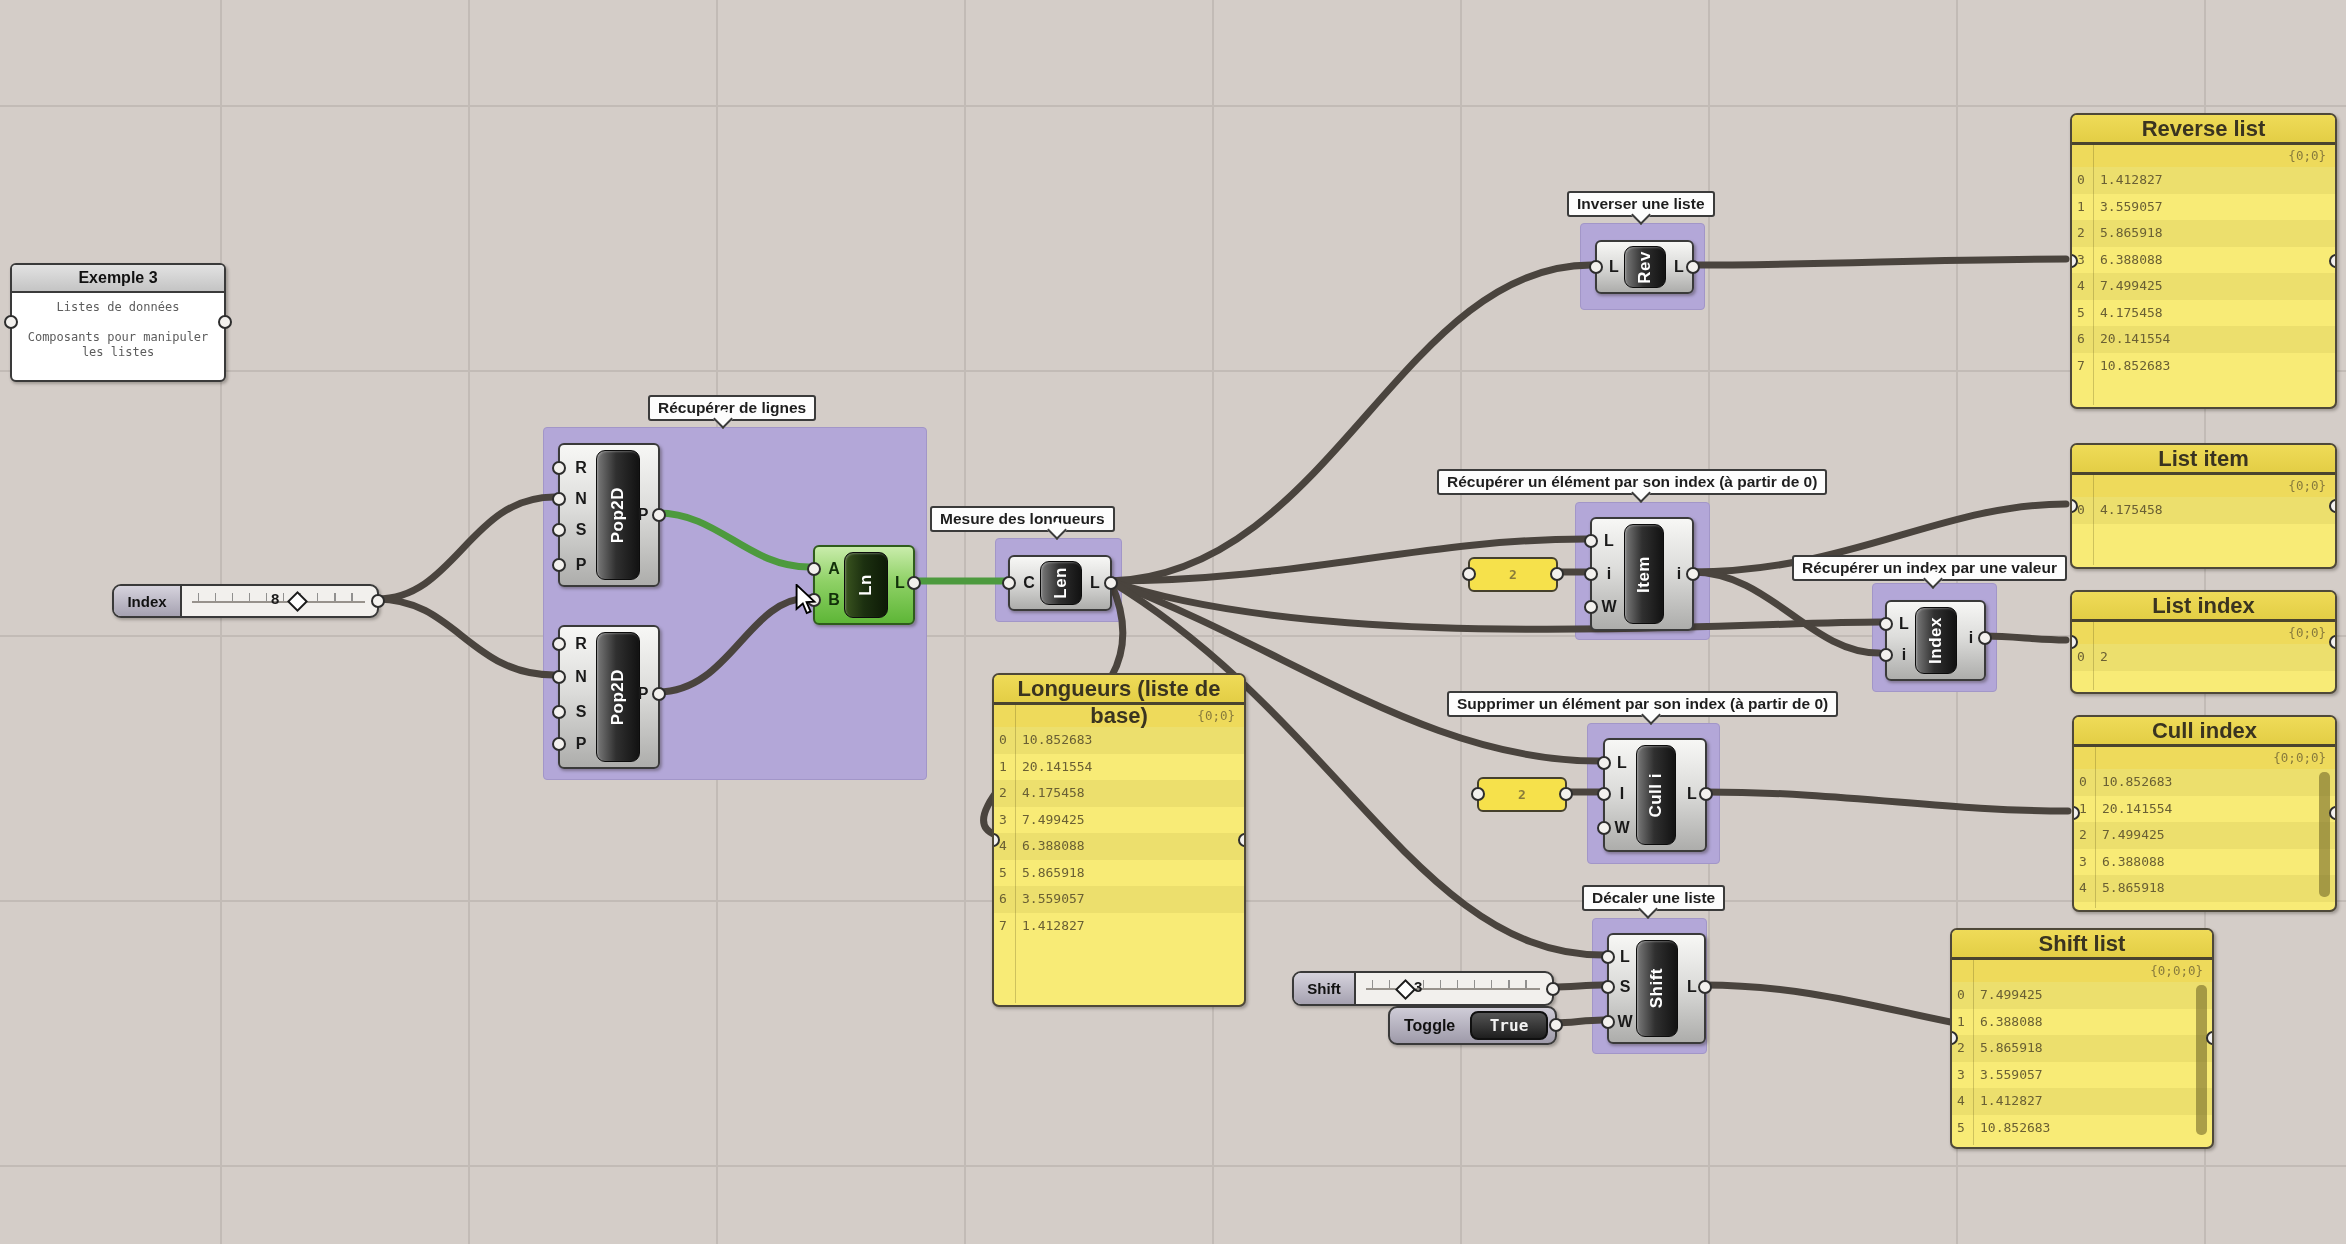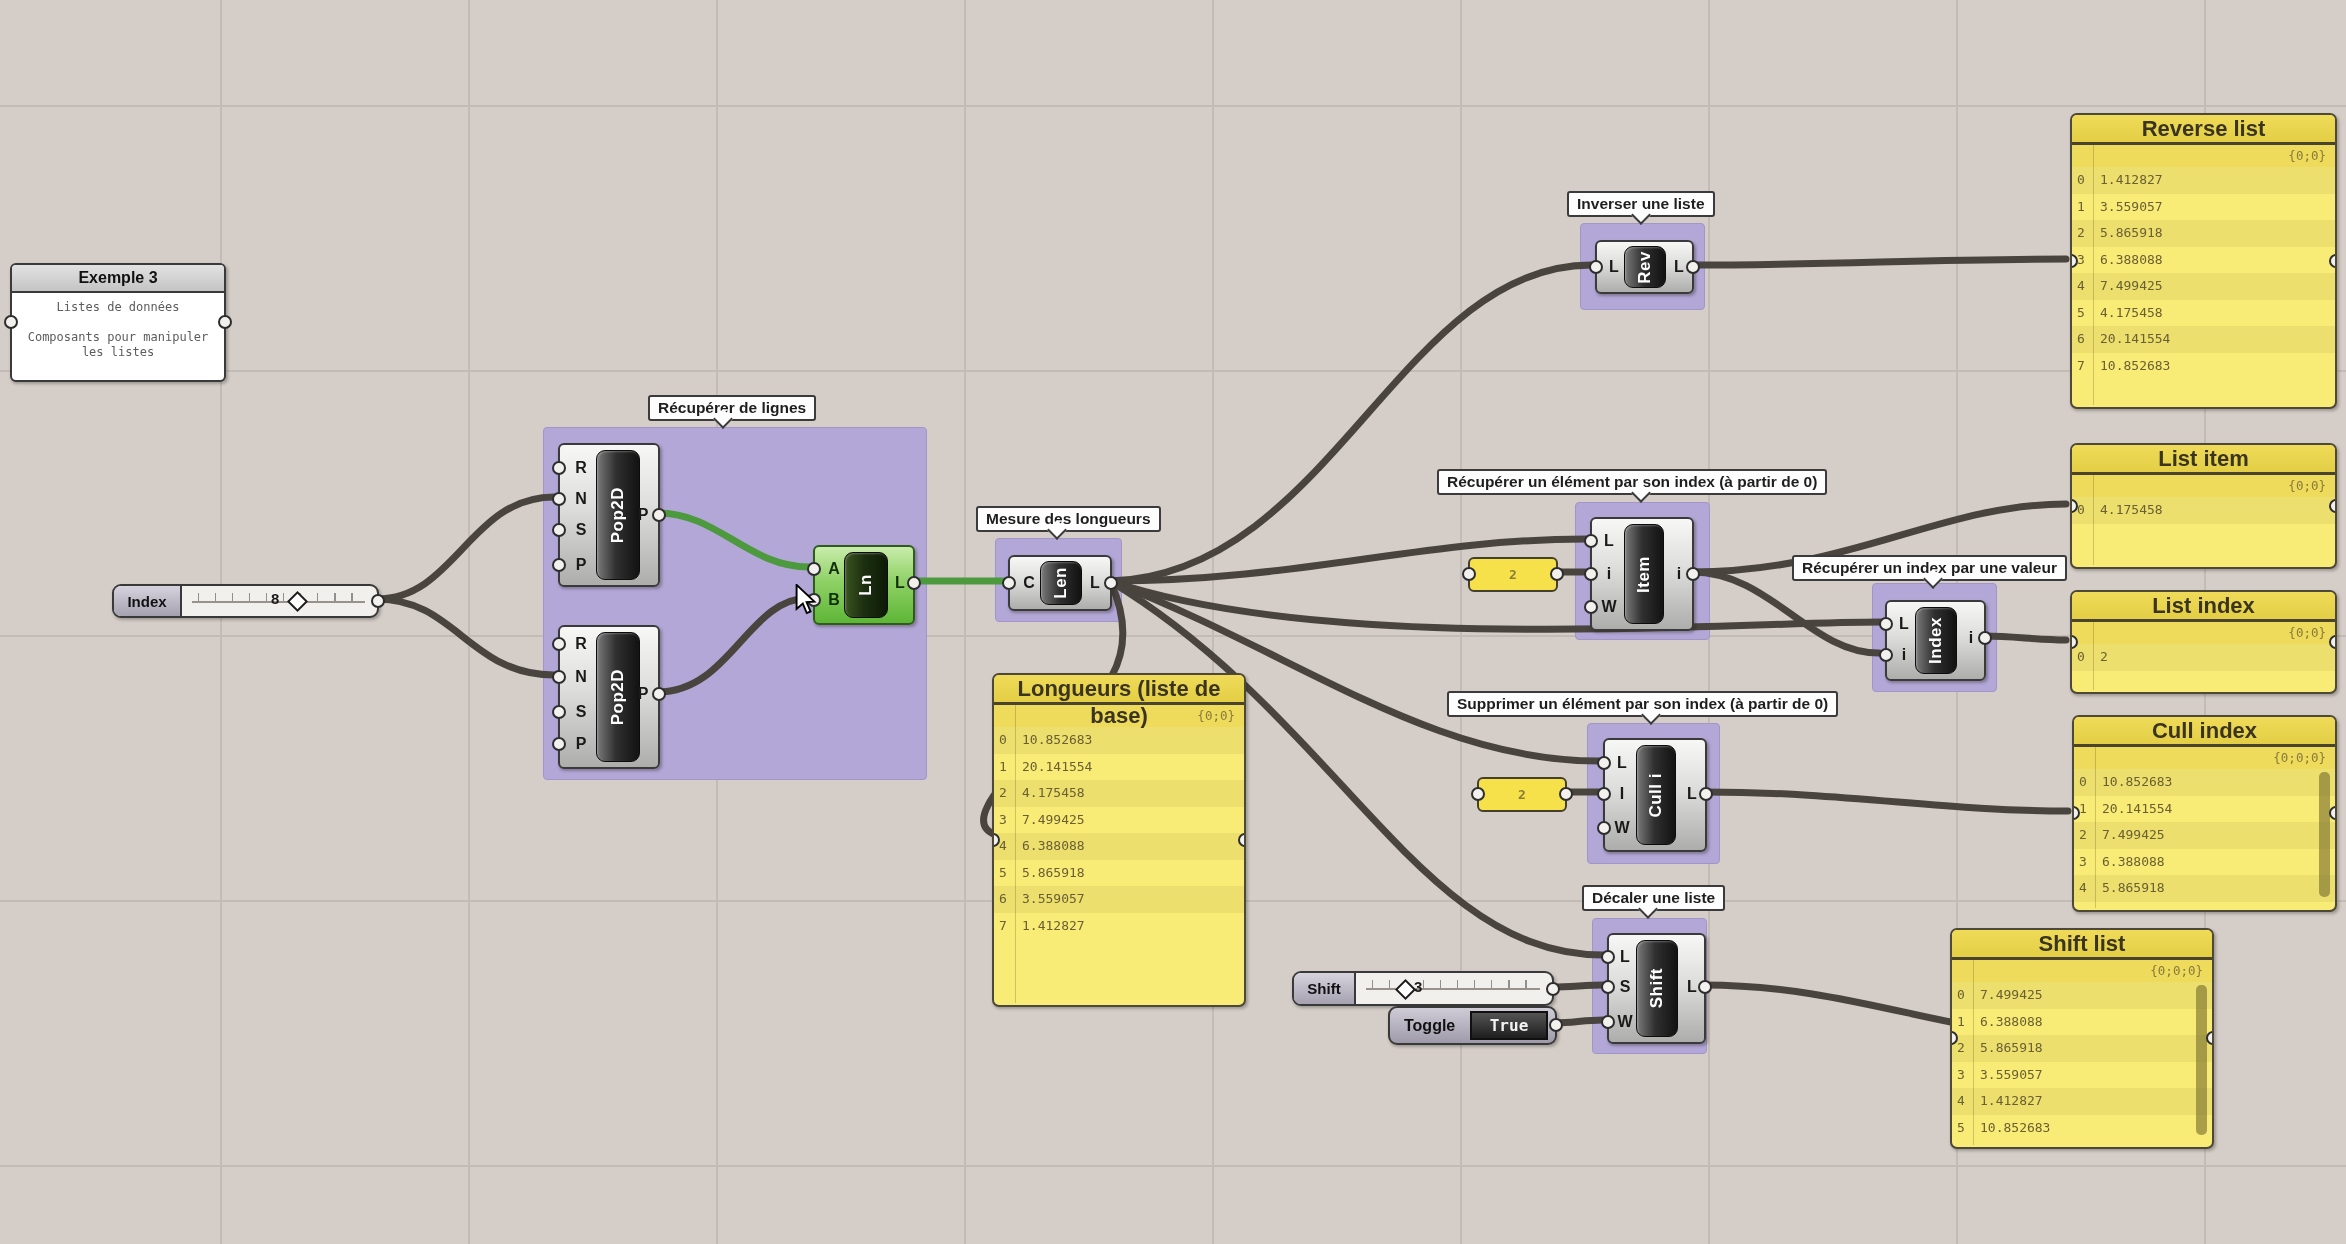--- a/index.html
+++ b/index.html
@@ -46,21 +46,21 @@
   .diam{position:absolute;width:11px;height:11px;background:#fff;border:2px solid #1c1c1c;transform:rotate(45deg);}
   .sval{position:absolute;font-weight:700;font-size:15px;color:#1a1a1a;}
   .minip{position:absolute;background:#f6e14b;border:2px solid #45402c;border-radius:6px;display:flex;align-items:center;justify-content:center;
     font-family:"DejaVu Sans Mono",monospace;font-weight:700;font-size:13px;color:#8a7c3a;z-index:4;}
   .note{position:absolute;background:#fff;border:2px solid #3a3a3a;border-radius:6px;z-index:4;box-shadow:1.5px 2px 3px rgba(40,35,30,.3);}
   .nhead{height:26px;line-height:26px;text-align:center;font-weight:700;font-size:16px;color:#111;
     background:linear-gradient(180deg,#e2e2e2,#c4c4c4);border-bottom:2px solid #3a3a3a;border-radius:4px 4px 0 0;}
   .nbody{font-family:"DejaVu Sans Mono",monospace;font-size:12px;color:#5c5c5c;text-align:center;padding-top:7px;line-height:15px;}
   .toggle{position:absolute;background:linear-gradient(180deg,#cfccd7,#9e9aa9);border:2px solid #393939;border-radius:9px;z-index:4;box-shadow:1.5px 2px 3px rgba(40,35,30,.3);}
   .tlabel{position:absolute;left:14px;top:0;bottom:0;display:flex;align-items:center;font-weight:700;font-size:16px;color:#111;}
-  .tbtn{position:absolute;left:80px;top:3px;width:74px;height:25px;background:linear-gradient(180deg,#545454,#1e1e1e);border:2px solid #101010;border-radius:0;
+  .tbtn{position:absolute;left:80px;top:3px;width:74px;height:25px;background:linear-gradient(180deg,#545454,#1e1e1e);border:2px solid #101010;border-radius:8px;
     display:flex;align-items:center;justify-content:center;font-family:"DejaVu Sans Mono",monospace;font-weight:700;font-size:16px;color:#f2f2f2;}
   .cursor{position:absolute;z-index:10;}
 </style>
 </head>
 <body>
 
 <div id="canvas">
 
   <div class="group" style="left:543px;top:427px;width:382px;height:351px;"></div>
   <div class="group" style="left:995px;top:538px;width:125px;height:82px;"></div>
@@ -89,21 +89,21 @@
     <path d="M1705,792 C1850,792 1940,811 2068,811"></path>
     <path d="M1704,985 C1850,985 1950,1036 2069,1036"></path>
     <path d="M1555,572 L1586,572"></path>
     <path d="M1564,792 L1599,792"></path>
     <path d="M1552,987 C1572,987 1585,985 1603,985"></path>
     <path d="M1555,1023 C1572,1023 1585,1020 1603,1020"></path>
   </svg>
 
   <div class="tooltip" style="left:648px;top:395px;">Récupérer de lignes</div>
   <div class="ptr" style="left:716px;top:412px;"></div>
-  <div class="tooltip" style="left:976px;top:506px;">Mesure des longueurs</div>
+  <div class="tooltip" style="left:930px;top:506px;">Mesure des longueurs</div>
   <div class="ptr" style="left:1050px;top:523px;"></div>
   <div class="tooltip" style="left:1567px;top:191px;">Inverser une liste</div>
   <div class="ptr" style="left:1634px;top:208px;"></div>
   <div class="tooltip" style="left:1437px;top:469px;">Récupérer un élément par son index (à partir de 0)</div>
   <div class="ptr" style="left:1634px;top:486px;"></div>
   <div class="tooltip" style="left:1792px;top:555px;">Récupérer un index par une valeur</div>
   <div class="ptr" style="left:1926px;top:572px;"></div>
   <div class="tooltip" style="left:1447px;top:691px;">Supprimer un élément par son index (à partir de 0)</div>
   <div class="ptr" style="left:1644px;top:708px;"></div>
   <div class="tooltip" style="left:1582px;top:885px;">Décaler une liste</div>

